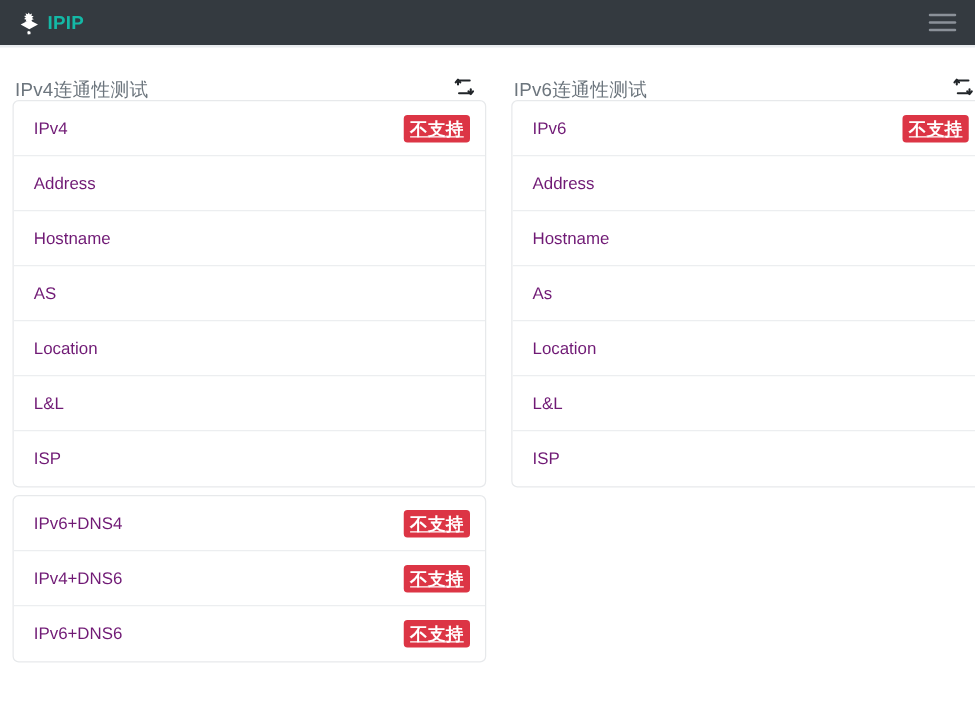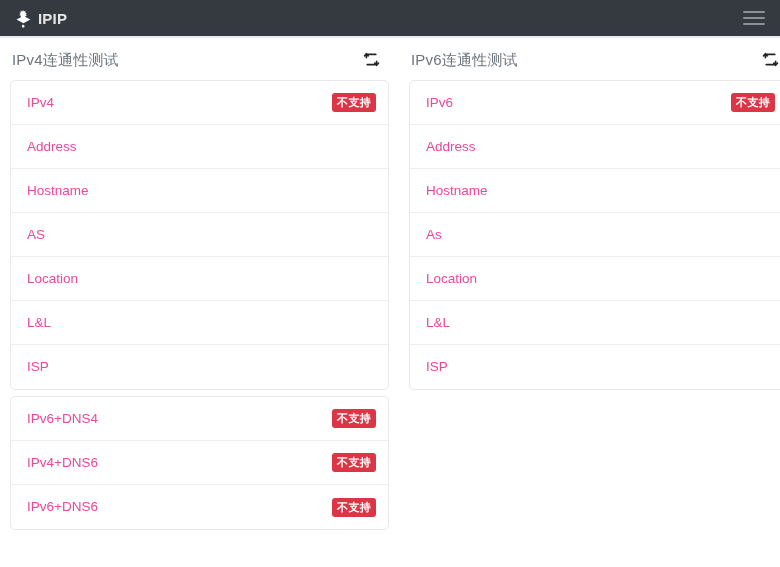--- a/index.html
+++ b/index.html
@@ -37,21 +37,21 @@
   }
 
   .brand-mark {
     width: 19px;
     height: 19px;
     display: block;
     flex: 0 0 auto;
   }
 
   .brand-text {
-    color: #e5e5e5;
+    color: #14b8a6;
     font-size: 15px;
     font-weight: bold;
     letter-spacing: 0.2px;
     line-height: 1;
   }
 
   .hamburger {
     width: 26px;
     height: 22px;
     display: flex;
@@ -88,21 +88,21 @@
     align-items: flex-start;
   }
 
   .col {
     width: 379px;
     flex: 0 0 379px;
   }
 
   .section-head {
     display: flex;
-    align-items: center;
+    align-items: flex-end;
     justify-content: space-between;
     height: 42px;
     padding: 0 7px 0 2px;
   }
 
   .section-title {
     font-size: 15px;
     color: #6c757d;
     font-weight: normal;
     line-height: 1;
@@ -135,34 +135,35 @@
     display: flex;
     align-items: center;
     justify-content: space-between;
     padding: 0 12px 0 16px;
     border-bottom: 1px solid #eceef0;
   }
   .row:last-child { border-bottom: none; }
 
   .row-label {
     font-size: 13.5px;
-    color: #ec4899;
+    color: #701a75;
     line-height: 1;
   }
 
   .badge {
     display: inline-block;
     background: #dc3545;
     color: #ffffff;
-    font-size: 11px;
+    font-size: 14px;
     font-weight: bold;
     line-height: 1;
     padding: 4px 5px 4px 5px;
     border-radius: 3px;
     letter-spacing: 0.3px;
+    text-decoration: underline;
   }
 
   .dns-block { margin-top: 6px; }
 </style>
 </head>
 <body>
 
 <div class="navbar">
   <a class="brand">
     <svg class="brand-mark" viewBox="0 0 24 24" fill="#ffffff">

